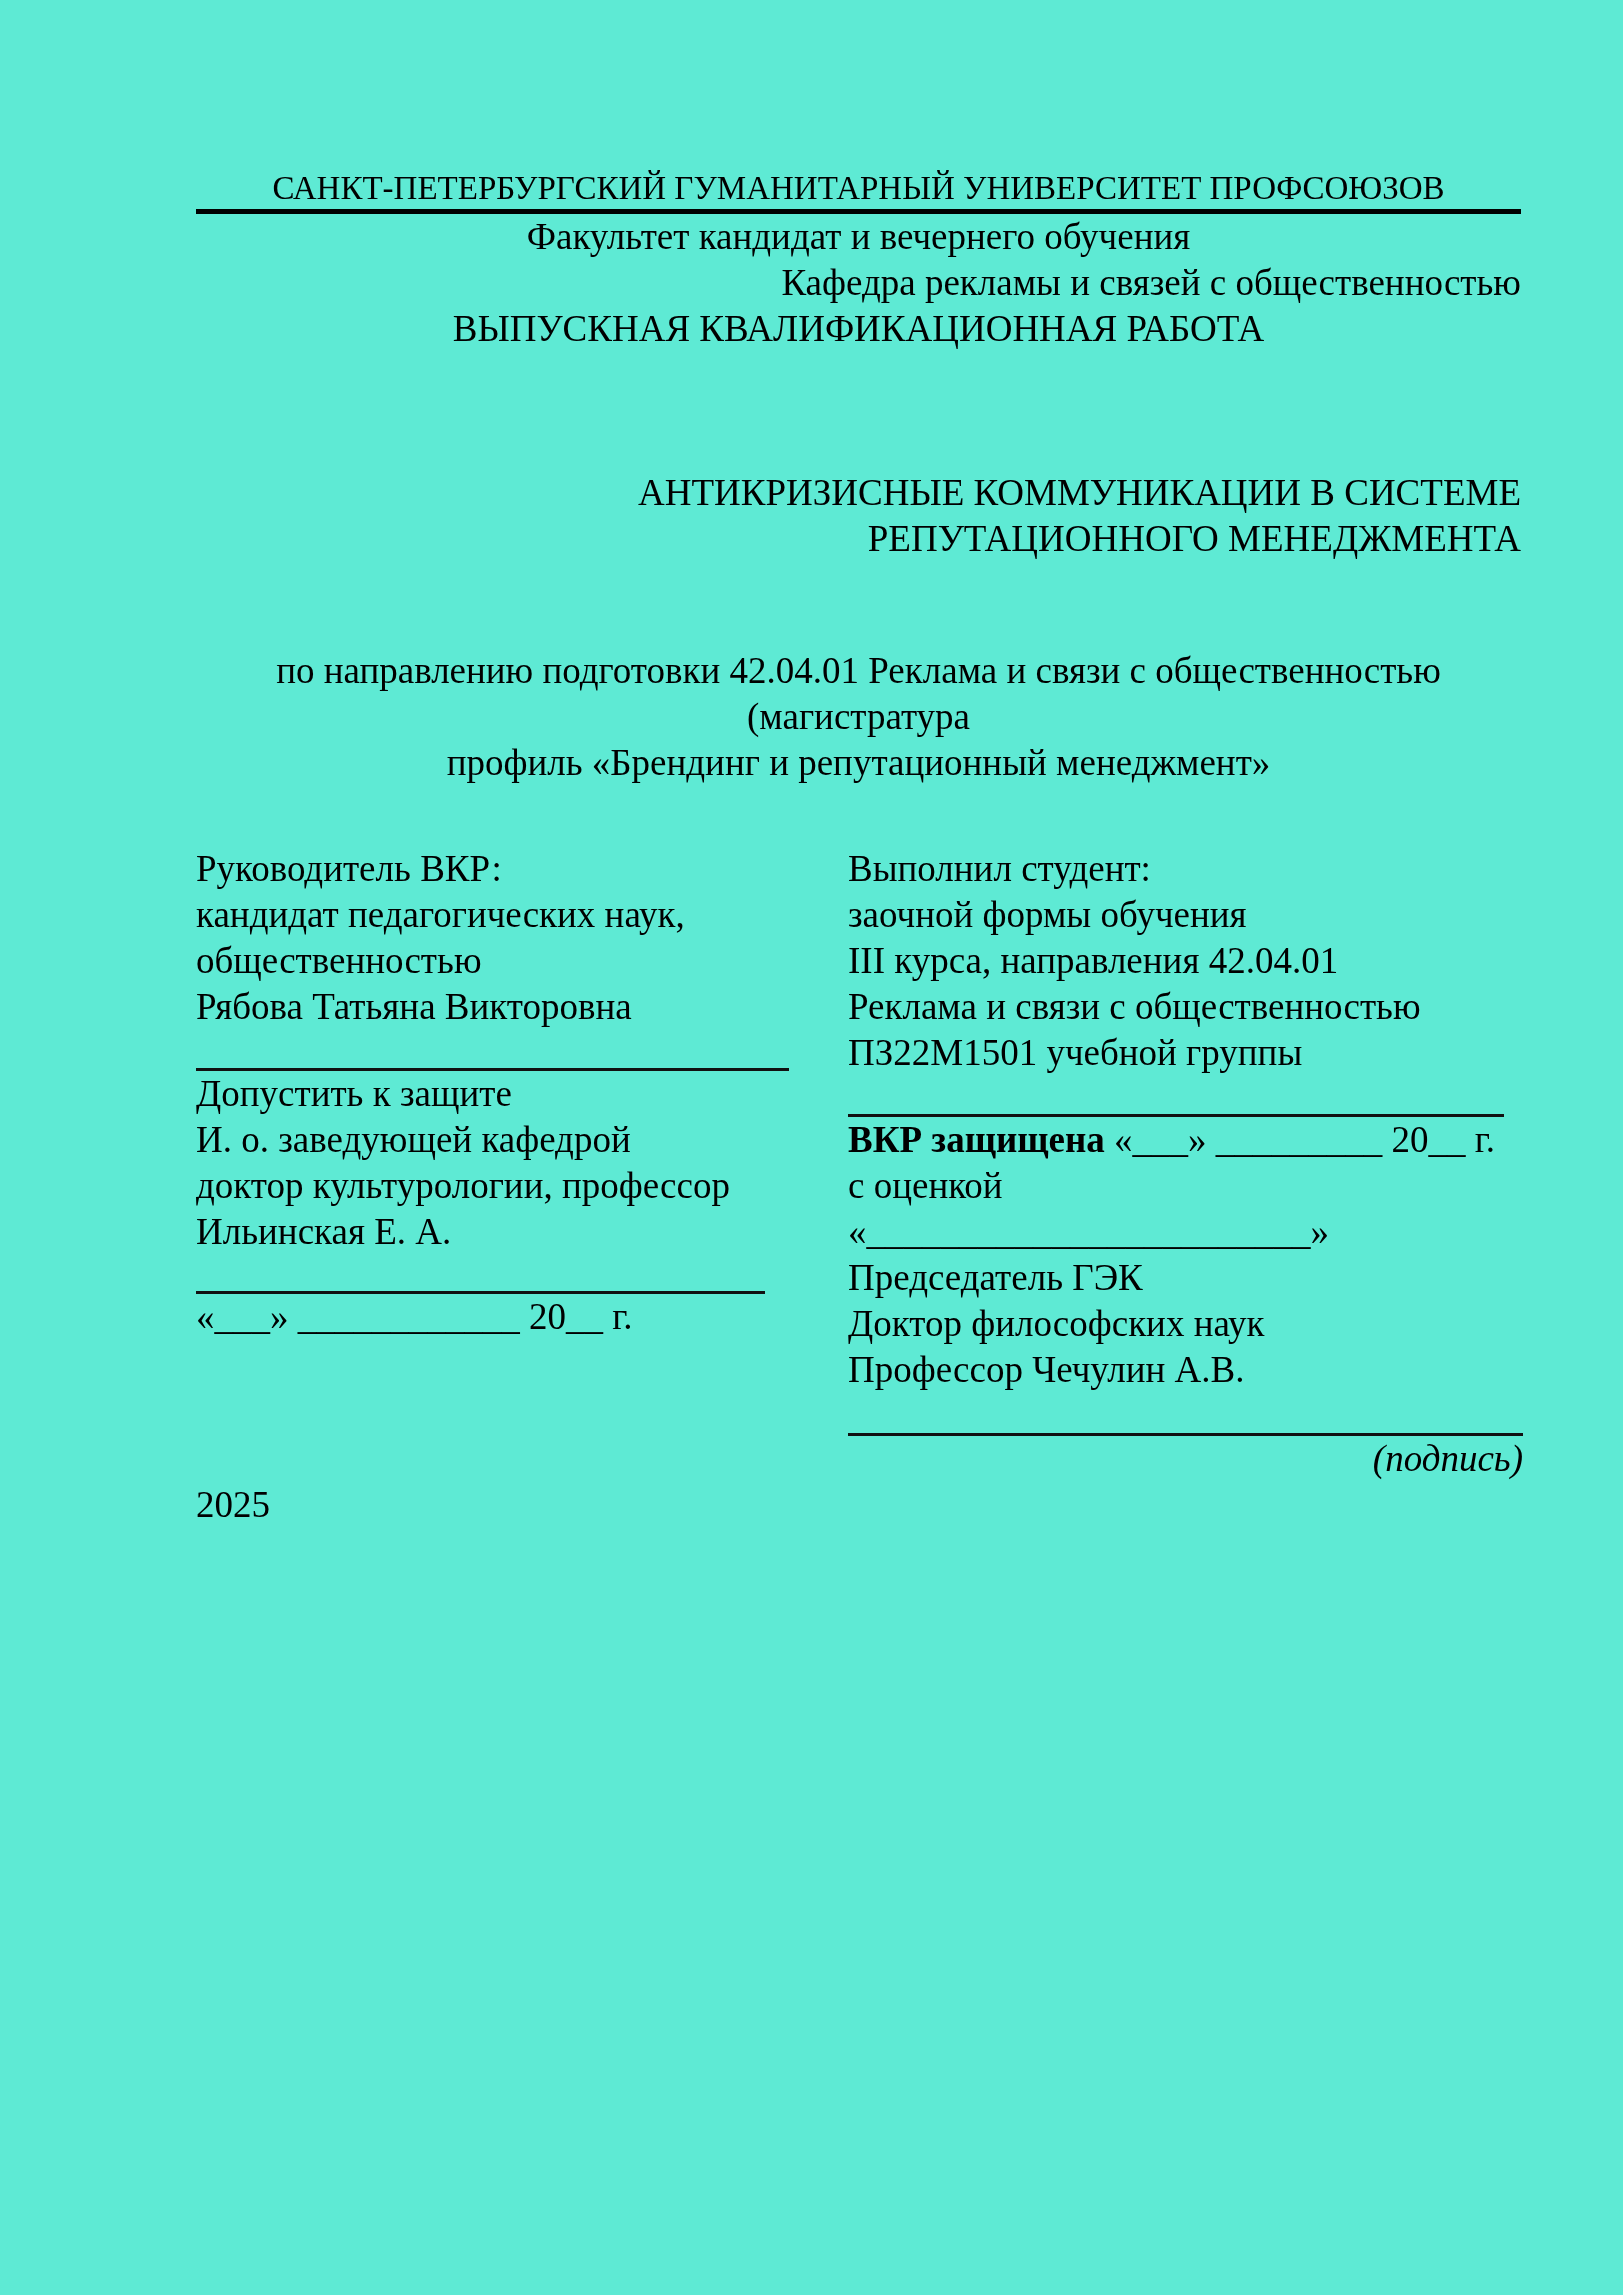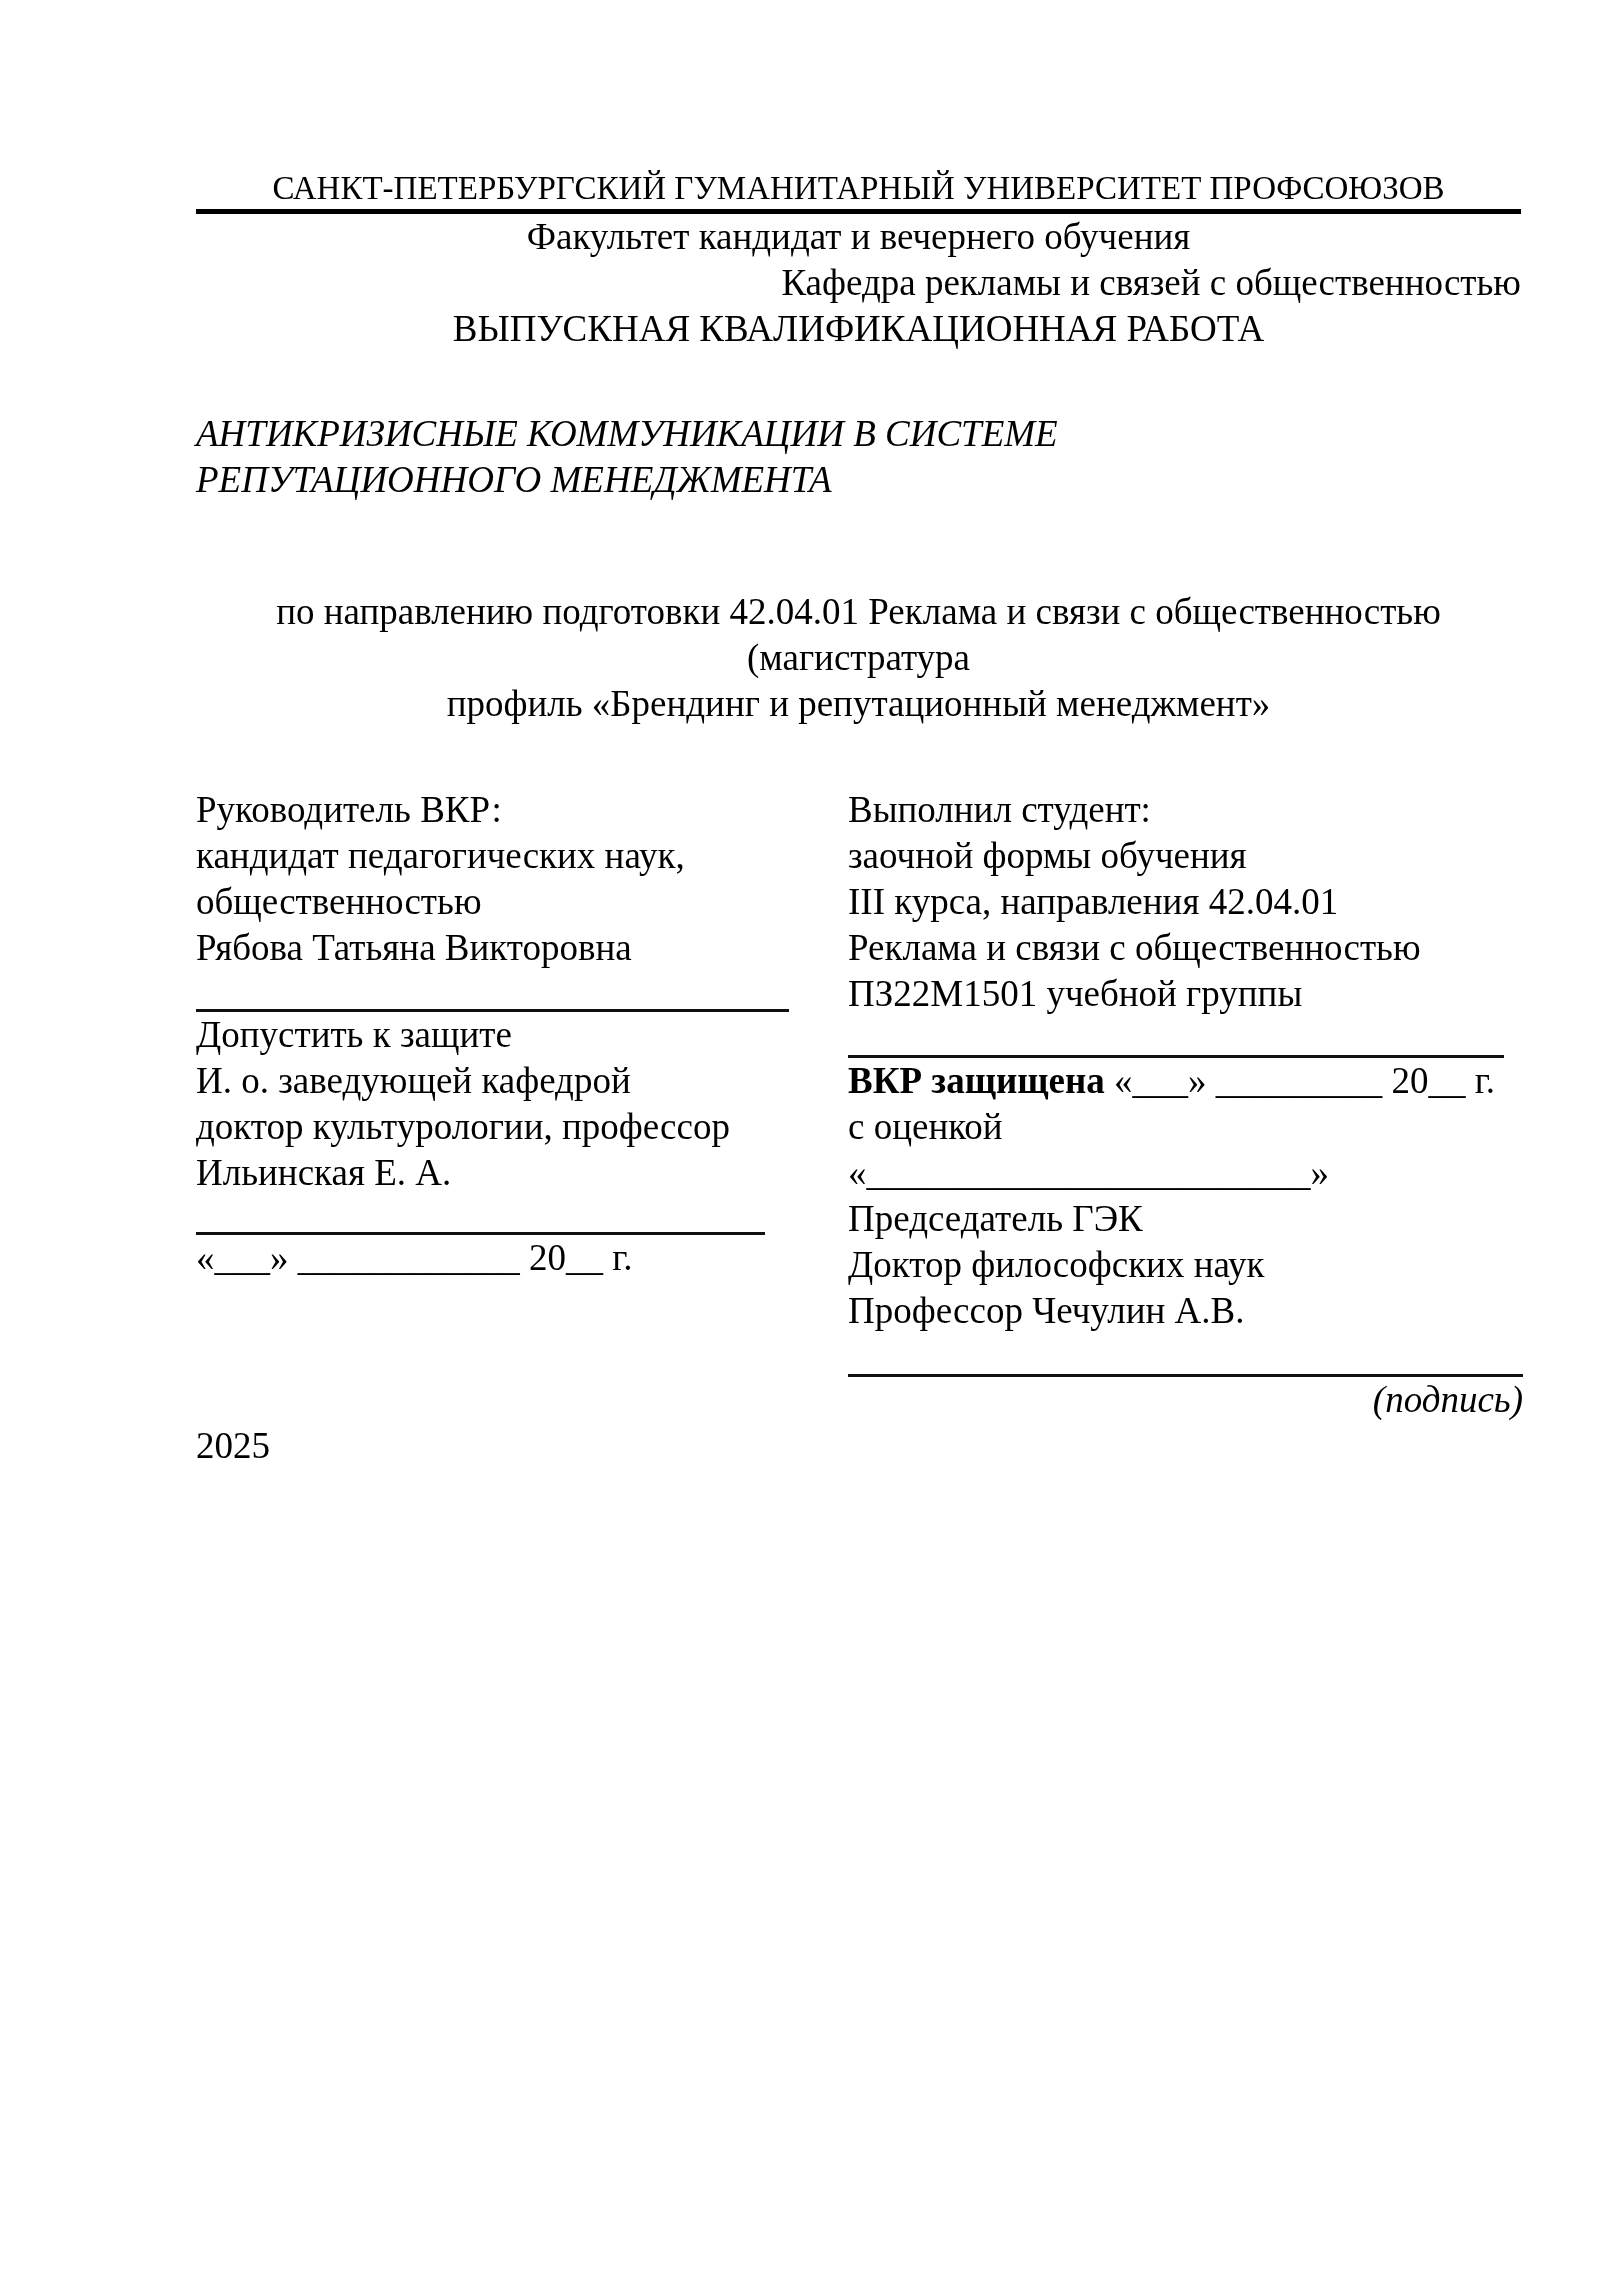--- a/index.html
+++ b/index.html
@@ -1,21 +1,21 @@
 <!DOCTYPE html>
 <html style="font-size:12.6px"><head>
 <meta charset="utf-8">
 <style>
   html, body { margin: 0; padding: 0; background: #888; }
   .page {
     position: relative;
     width: 1623px;
     height: 2295px;
     margin: 0 auto;
-    background: #ffffff;
+    background: #5eead4;
     color: #000;
     font-family: "Liberation Serif", "DejaVu Serif", serif;
     font-size: 37px;
     box-sizing: border-box;
     padding: 168px 102px 0 196px;
     overflow: hidden;
   }
   .page p, .page h1, .page h2 { margin: 0; padding: 0; font-weight: normal; }
   p { line-height: 46px; white-space: nowrap; }
 
@@ -26,21 +26,21 @@
     line-height: 41px;
     margin: 0 23.6px 0 31px;
     border-bottom: 5.5px solid #000;
     padding-bottom: 6.3px;
     white-space: nowrap;
   }
   .faculty { text-align: center; margin-top: 19px; }
   .department { text-align: right; margin-top: 20.4px; }
 
   .work-type { text-align: center; font-weight: bold; margin-top: 74px; }
-  .thesis-title { text-align: left; font-weight: bold; margin-top: 59px; font-style: italic; }
+  .thesis-title { text-align: right; font-weight: bold; margin-top: 118px; }
   .program { text-align: center; margin-top: 86px; }
 
   .columns {
     display: grid;
     grid-template-columns: 652px 1fr;
     align-items: start;
     margin-top: 60px;
   }
 
   .sig-line {

